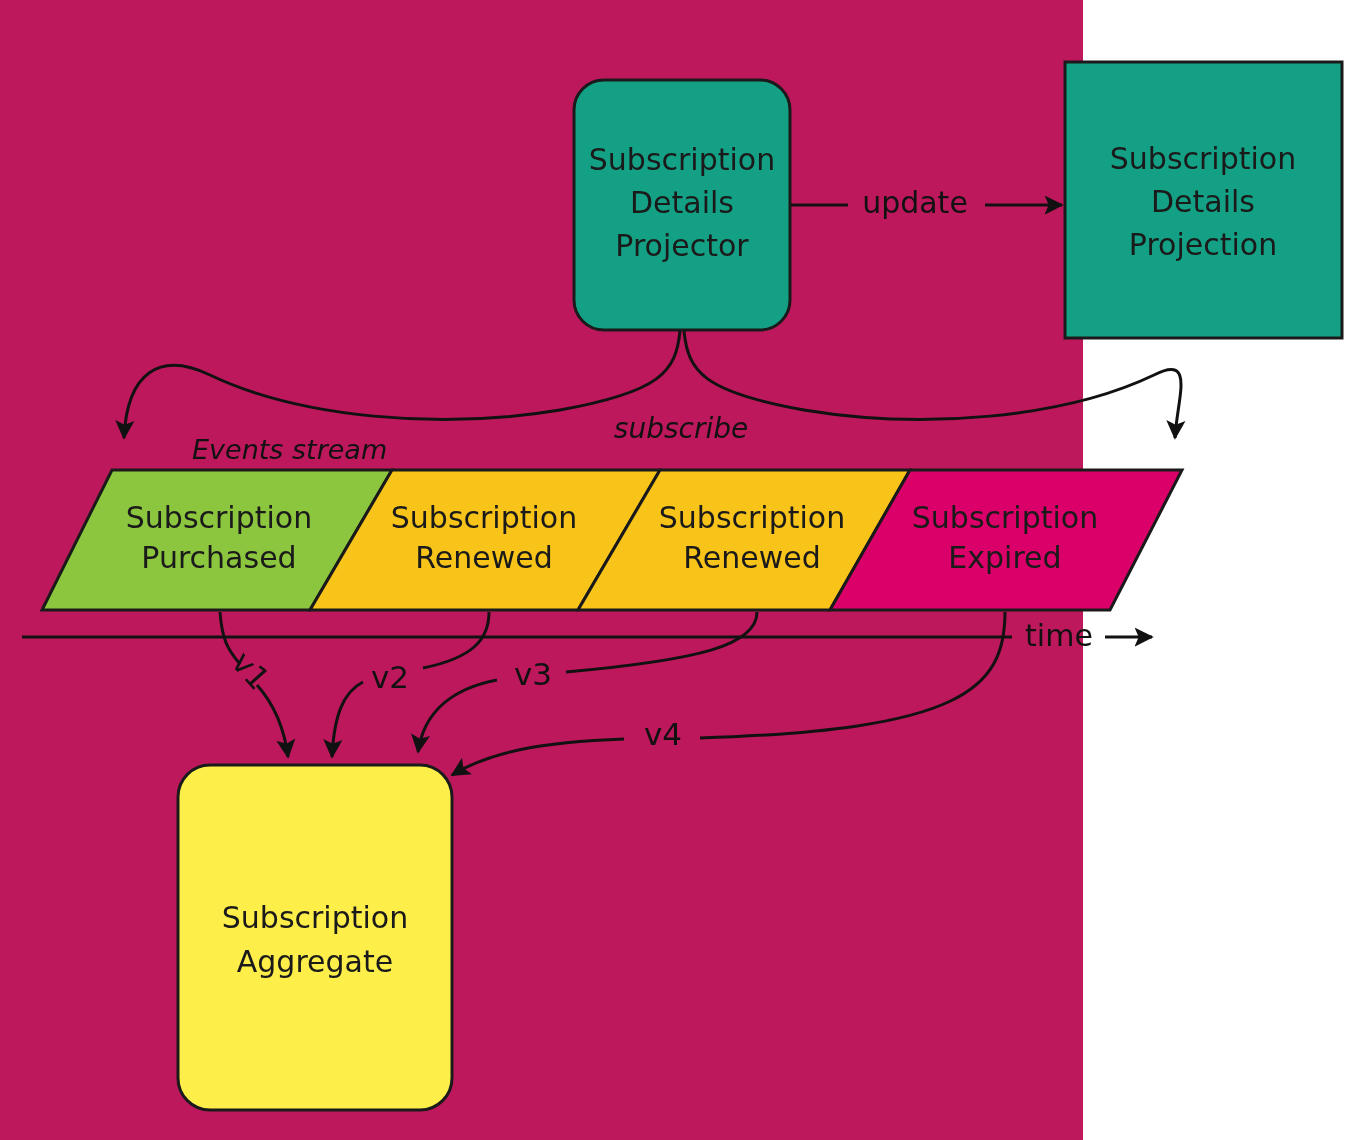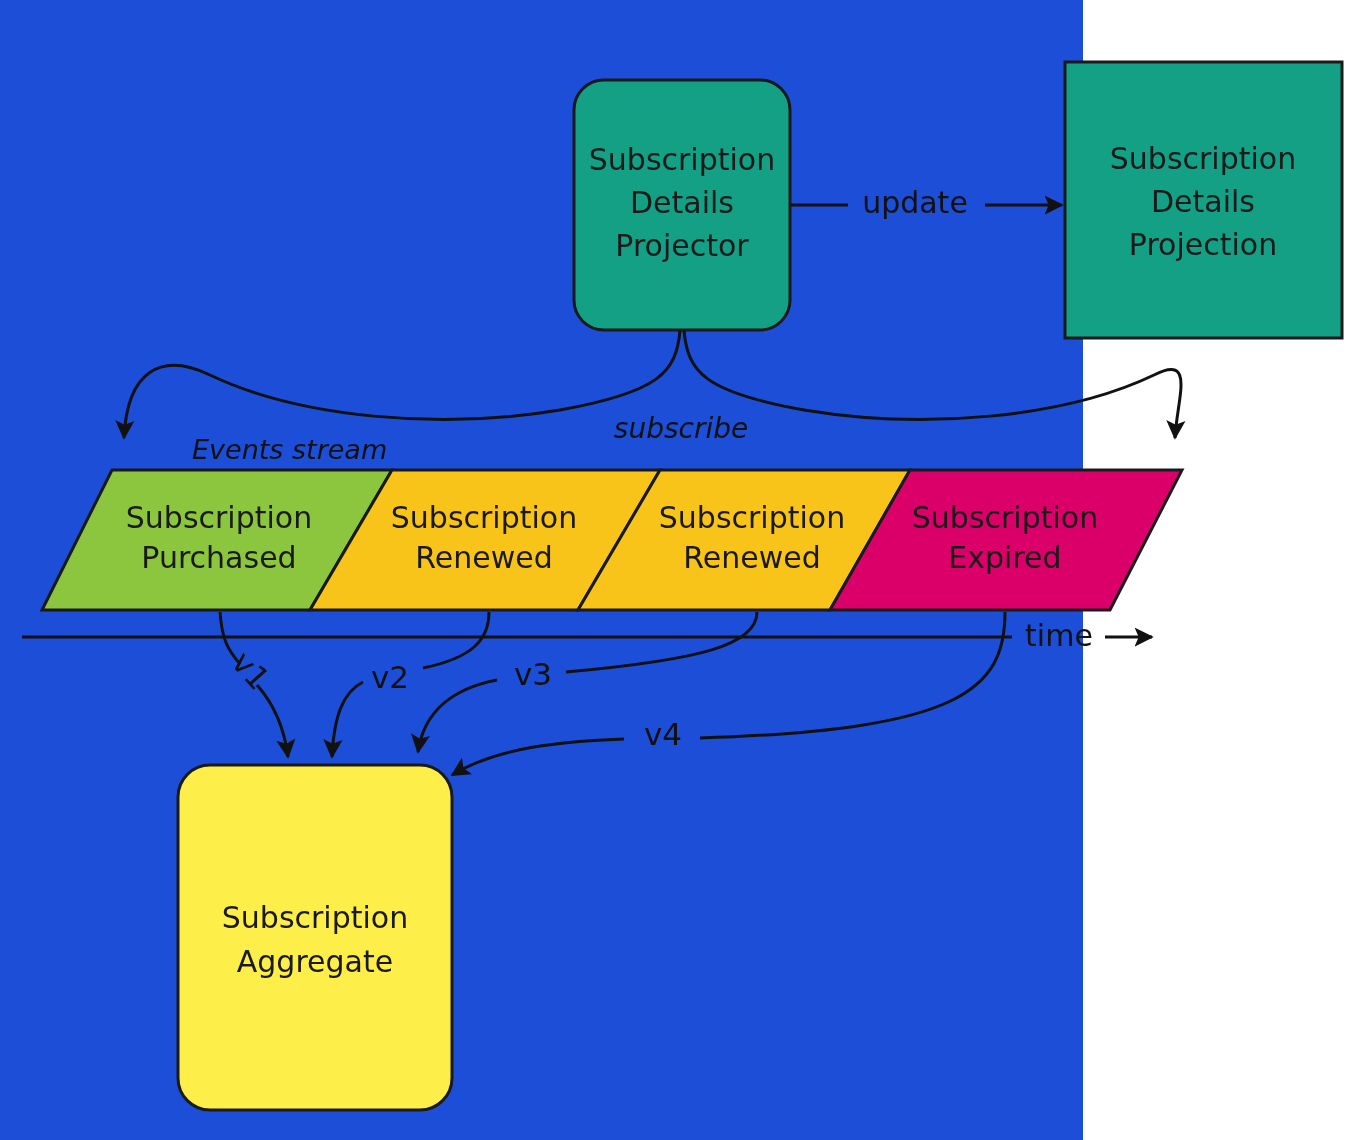--- a/index.html
+++ b/index.html
@@ -11,21 +11,21 @@
   body {
     width: 1369px;
     height: 1140px;
     overflow: hidden;
     font-family: "DejaVu Sans", sans-serif;
   }
   #diagram-root {
     position: relative;
     width: 1083px;
     height: 1140px;
-    background: #1d4ed8;
+    background: #be185d;
   }
   svg.canvas {
     display: block;
     width: 1369px;
     height: 1140px;
   }
   .node-text {
     font-family: "DejaVu Sans", sans-serif;
     font-size: 30px;
     fill: #1a1a1a;

